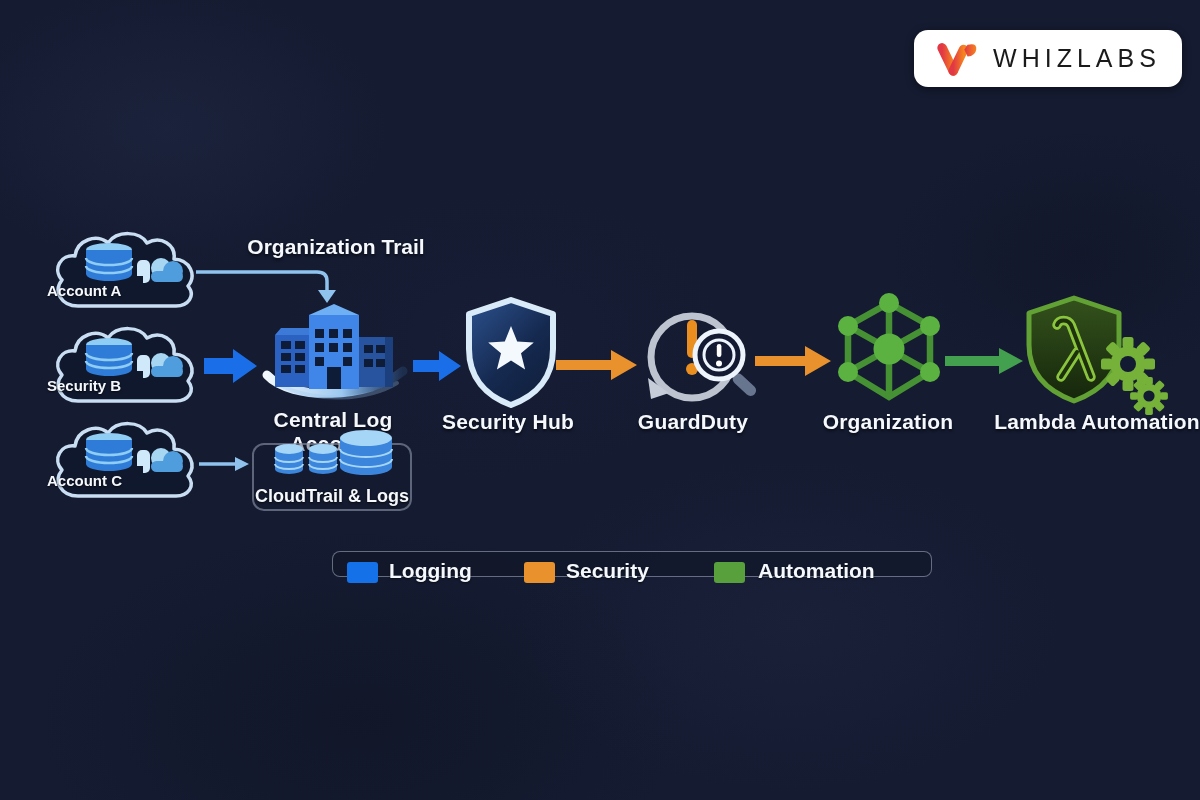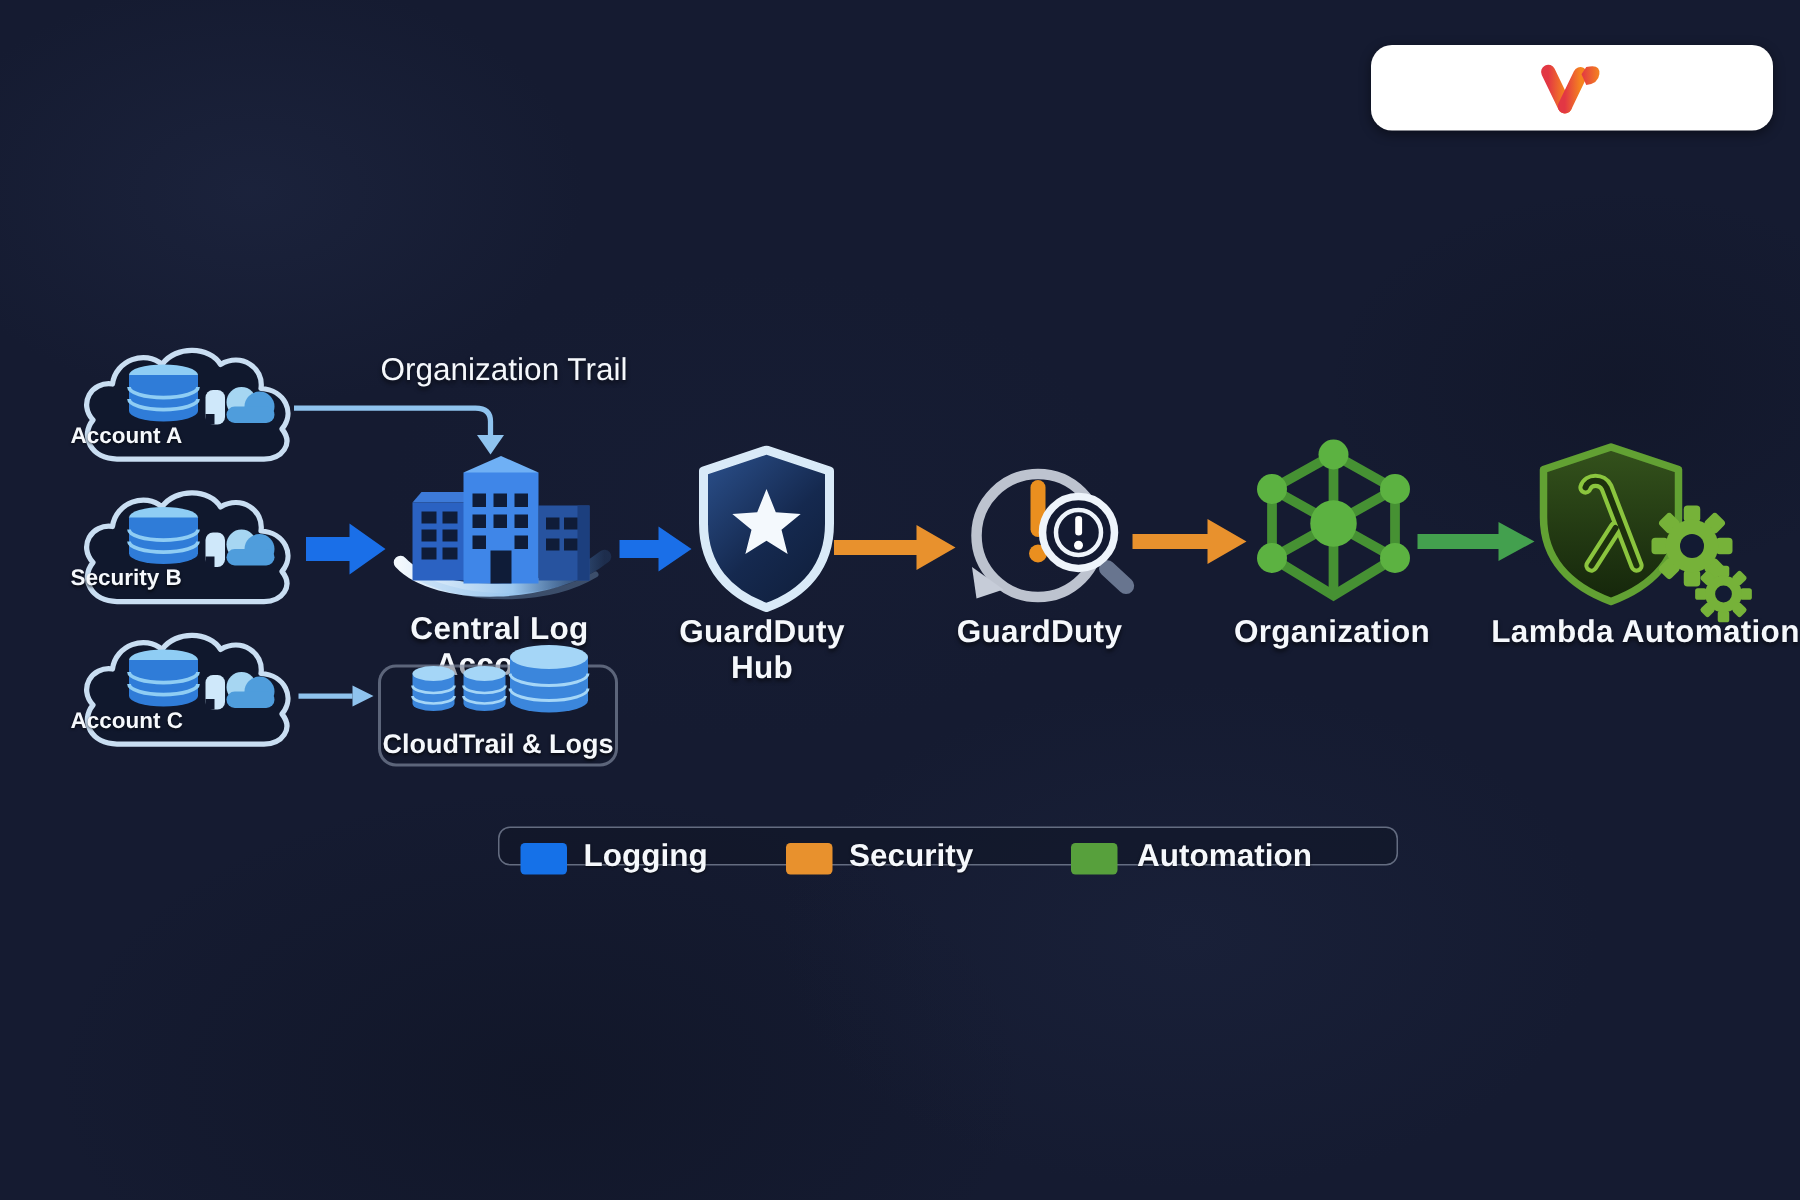--- a/index.html
+++ b/index.html
@@ -29,21 +29,21 @@
     font-size:25px; font-weight:500; letter-spacing:5px; color:#1a1a1a;
   }
 
   
   .node-label {
     position:absolute; color:#f5f8fc; font-weight:bold; font-size:21px;
     text-align:center; text-shadow:0 2px 3px rgba(0,0,0,.6); letter-spacing:.2px;
   }
   .org-label {
     position:absolute; left:240px; top:235px; width:192px; text-align:center;
-    color:#f5f8fc; font-weight:normal; font-size:21px; text-shadow:0 2px 3px rgba(0,0,0,.6);
+    color:#f5f8fc; font-weight:bold; font-size:21px; text-shadow:0 2px 3px rgba(0,0,0,.6);
   }
   .cloud-group { position:absolute; width:150px; height:92px; }
   .cloud-label {
     position:absolute; left:0; top:58px; width:150px; text-align:left;
     color:#f5f8fc; font-weight:bold; font-size:15px; text-shadow:0 1px 2px rgba(0,0,0,.7);
   }
 
   
   .ct-box {
     position:absolute; left:252px; top:443px; width:160px; height:68px;
@@ -98,20 +98,21 @@
           <stop offset="0" stop-color="#e23744"></stop>
             <stop offset="1" stop-color="#f5831f"></stop>
         </linearGradient>
       </defs>
       <g stroke="url(#wlg)" stroke-width="12" stroke-linecap="round" fill="none">
         <path d="M9,8 L23,37"></path>
         <path d="M23,37 L36,10"></path>
       </g>
       <path d="M41,4 q12,-3 11,6 q-1,8 -11,9 l-4,-9 z" fill="url(#wlg)"></path>
     </svg>
+    <span class="logo-text">WHIZLABS</span>
   </div>
 
   <div class="org-label">Organization Trail</div>
 
   <div class="cloud-group" style="left:47px; top:224px">
     <svg width="150" height="92" viewBox="0 0 150 92">
       <path d="M31,82 C14,82 6,67 15,56 C5,45 14,30 28,32 C30,16 50,9 61,19 C70,6 93,7 100,19 C114,11 129,21 127,35 C143,36 150,51 141,62 C149,72 141,82 129,82 Z" fill="#10182d" stroke="#c9def2" stroke-width="3.5" stroke-linejoin="round"></path>
       <ellipse cx="62" cy="26" rx="23" ry="7" fill="#8fcdf4"></ellipse>
       <path d="M39,26 V50 a23,7 0 0 0 46,0 V26 Z" fill="#2f7cd8"></path>
       <path d="M39,34 a23,7 0 0 0 46,0" fill="none" stroke="#8fcdf4" stroke-width="2.5"></path>
@@ -271,21 +272,21 @@
         <rect x="-5.5" y="-27" width="11" height="11" rx="2.5" transform="rotate(225)"></rect>
         <rect x="-5.5" y="-27" width="11" height="11" rx="2.5" transform="rotate(270)"></rect>
         <rect x="-5.5" y="-27" width="11" height="11" rx="2.5" transform="rotate(315)"></rect>
       </g>
       <circle r="17.5" fill="#76b239"></circle>
       <circle r="8" fill="#131b33"></circle>
     </g>
   </svg>
 
   <div class="node-label" style="left:233px; top:408px; width:200px">Central Log Account</div>
-  <div class="node-label" style="left:433px; top:410px; width:150px">GuardDuty Hub</div>
+  <div class="node-label" style="left:433px; top:410px; width:150px">Security Hub</div>
   <div class="node-label" style="left:623px; top:410px; width:140px">GuardDuty</div>
   <div class="node-label" style="left:813px; top:410px; width:150px">Organization</div>
   <div class="node-label" style="left:985px; top:410px; width:224px">Lambda Automation</div>
 
   <div class="ct-box"></div>
   <svg class="abs" style="left:263px; top:429px" width="140" height="56" viewBox="0 0 140 56">
     <path d="M12,20 V40 a14,5 0 0 0 28,0 V20 Z" fill="#3b86dc"></path>
     <ellipse cx="26" cy="20" rx="14" ry="5" fill="#a5d6f7"></ellipse>
     <path d="M12,28 a14,5 0 0 0 28,0" fill="none" stroke="#a5d6f7" stroke-width="1.8"></path>
     <path d="M12,35 a14,5 0 0 0 28,0" fill="none" stroke="#a5d6f7" stroke-width="1.8"></path>

